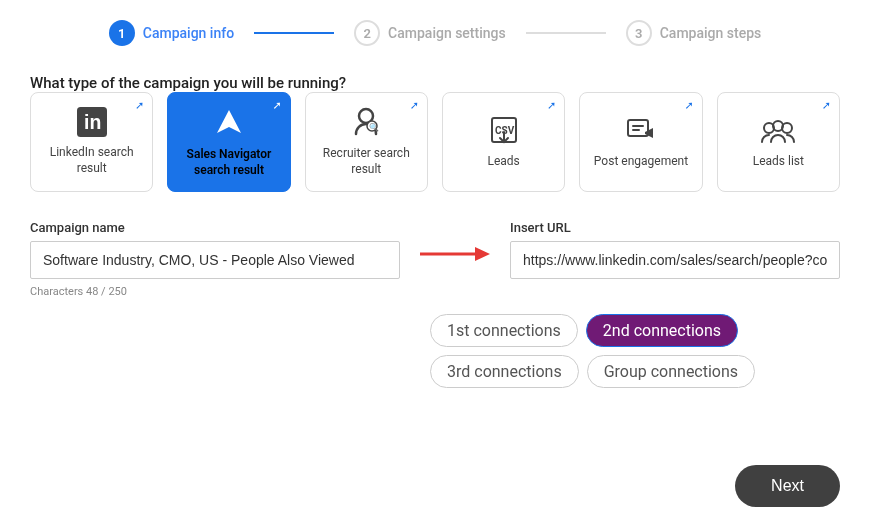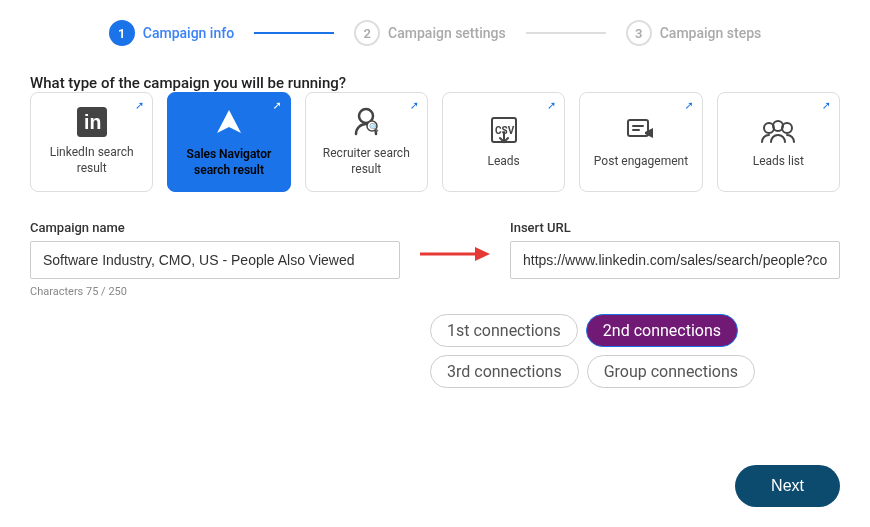--- a/index.html
+++ b/index.html
@@ -178,21 +178,21 @@
       border-color: #1a73e8;
     }
 
     
     .next-btn-container {
       position: absolute;
       bottom: 20px;
       right: 30px;
     }
     .next-btn {
-      background: #0c4a6e;
+      background: #404040;
       color: #fff;
       border: none;
       border-radius: 24px;
       padding: 12px 36px;
       font-size: 16px;
       font-weight: 500;
       cursor: pointer;
     }
 
     
@@ -301,21 +301,21 @@
       <span class="card-label">Leads list</span>
     </div>
 
   </div>
 
   <div style="display:flex; align-items:flex-start; gap:10px; margin-bottom:16px;">
 
     <div class="form-group name-group">
       <label class="form-label">Campaign name</label>
       <input class="form-input" type="text" value="Software Industry, CMO, US - People Also Viewed" style="">
-      <span class="char-count">Characters 75 / 250</span>
+      <span class="char-count">Characters 48 / 250</span>
     </div>
 
     <div class="arrow-container" style="margin: 0 10px; margin-top: 22px;">
       <svg width="70" height="24" viewBox="0 0 70 24" fill="none" xmlns="http://www.w3.org/2000/svg">
         <line x1="0" y1="12" x2="55" y2="12" stroke="#e53935" stroke-width="3"></line>
         <polygon points="55,5 70,12 55,19" fill="#e53935"></polygon>
       </svg>
     </div>
 
     <div class="form-group url-group">

